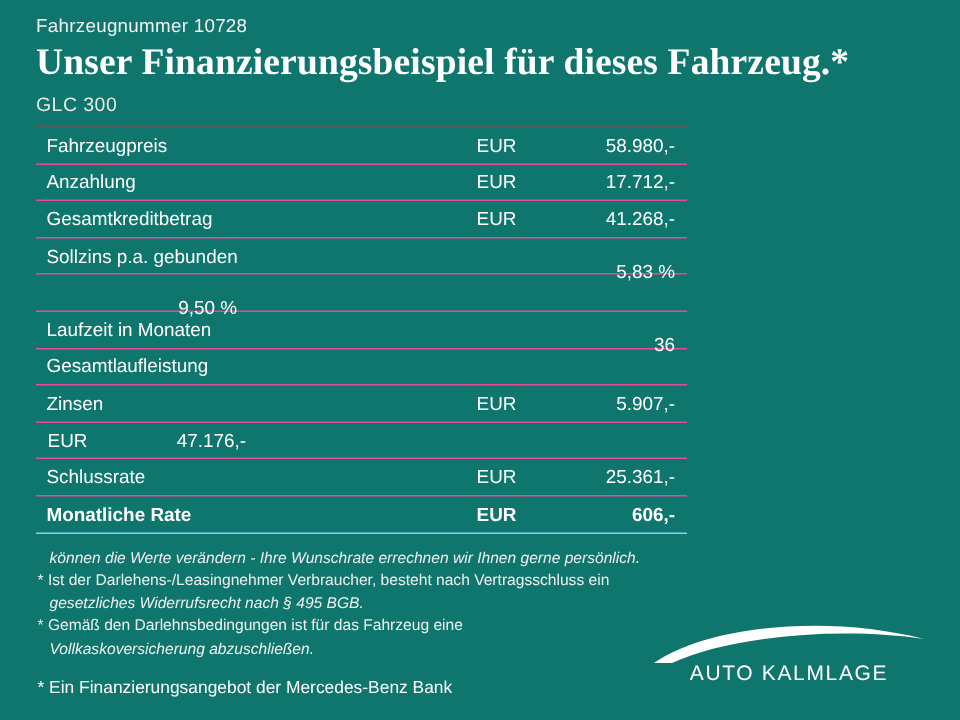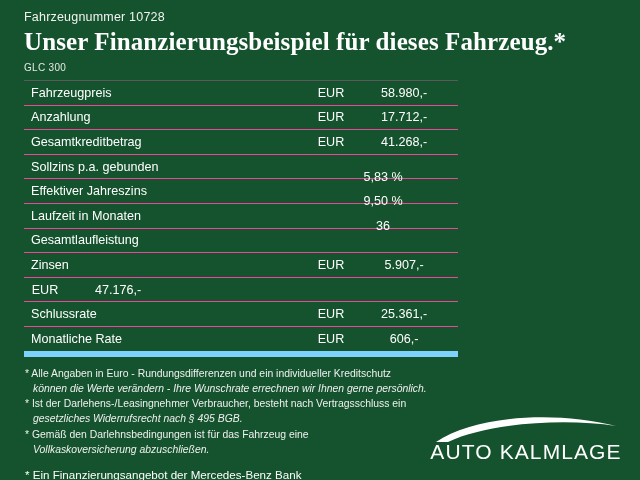--- a/index.html
+++ b/index.html
@@ -11,41 +11,41 @@
     width: 640px;
     height: 480px;
     overflow: hidden;
     font-family: "Liberation Sans", sans-serif;
     color: #ffffff;
   }
   .page {
     position: relative;
     width: 640px;
     height: 480px;
-    background: #14532d;
+    background: #0f766e;
     box-sizing: border-box;
     padding: 8px 18px 0 22px;
   }
   .vehicle-number {
     font-size: 12.5px;
     letter-spacing: 0.2px;
     color: #f2f2f2;
     margin: 2px 0 4px 2px;
   }
   .headline {
     font-family: Liberation Serif, serif;
     font-size: 25px;
     font-weight: 700;
     letter-spacing: 0.1px;
     color: #ffffff;
     margin: 0 0 6px 2px;
     white-space: nowrap;
   }
   .model {
-    font-size: 10px;
+    font-size: 13px;
     color: #e8e8e8;
     margin: 0 0 7px 2px;
     letter-spacing: 0.3px;
   }
   .table {
     width: 434px;
     margin-left: 2px;
     border-top: 1px solid #5a5a5a;
   }
   .row {
@@ -62,36 +62,36 @@
     white-space: nowrap;
   }
   .row .cur {
     width: 42px;
     text-align: center;
     color: #ffffff;
     padding-right: 6px;
   }
   .row .val {
     width: 92px;
-    text-align: center;
+    text-align: right;
     padding-right: 8px;
     color: #ffffff;
     white-space: nowrap;
   }
   .row.wide .val {
     width: 134px;
     margin-top: 20px;
   }
   .row.wide .cur {
     width: 0;
     padding-right: 0;
   }
   .row.total {
-    font-weight: 400;
-    border-bottom: 6px solid #7dd3fc;
+    font-weight: 700;
+    border-bottom: 1px solid #7dd3fc;
   }
   .footnotes {
     margin: 10px 0 0 3px;
     width: 460px;
     font-size: 10.4px;
     line-height: 14.3px;
     color: #f0f0f0;
   }
   .footnotes p {
     margin: 0 0 1px 0;
@@ -122,21 +122,21 @@
     width: 184px;
     height: 30px;
     overflow: hidden;
   }
   .logo .swoosh svg { display: block; }
   .logo .name {
     position: absolute;
     left: 0;
     top: 28px;
     width: 200px;
-    font-size: 21px;
+    font-size: 14px;
     letter-spacing: 1.1px;
     font-weight: 400;
     color: #ffffff;
     font-family: "Liberation Sans", sans-serif;
   }
   .logo .sub {
     position: absolute;
     left: 0;
     top: 50px;
     width: 200px;
@@ -176,21 +176,20 @@
       <span class="val">41.268,-</span>
     </div>
 
     <div class="row wide">
       <span class="label">Sollzins p.a. gebunden</span>
       <span class="cur"></span>
       <span class="val">5,83 %</span>
     </div>
 
     <div class="row wide">
-      <span class="label">Effektiver Jahreszins</span>
       <span class="cur"></span>
       <span class="val">9,50 %</span>
     </div>
 
     <div class="row wide">
       <span class="label">Laufzeit in Monaten</span>
       <span class="cur"></span>
       <span class="val">36</span>
     </div>
 
@@ -218,21 +217,20 @@
 
     <div class="row total">
       <span class="label">Monatliche Rate</span>
       <span class="cur">EUR</span>
       <span class="val">606,-</span>
     </div>
 
   </div>
 
   <div class="footnotes">
-    <p>* Alle Angaben in Euro - Rundungsdifferenzen und ein individueller Kreditschutz</p>
     <p class="indent">können die Werte verändern - Ihre Wunschrate errechnen wir Ihnen gerne persönlich.</p>
     <p>* Ist der Darlehens-/Leasingnehmer Verbraucher, besteht nach Vertragsschluss ein</p>
     <p class="indent">gesetzliches Widerrufsrecht nach § 495 BGB.</p>
     <p>* Gemäß den Darlehnsbedingungen ist für das Fahrzeug eine</p>
     <p class="indent">Vollkaskoversicherung abzuschließen.</p>
   </div>
 
   <div class="bank-line">* Ein Finanzierungsangebot der Mercedes-Benz Bank</div>
 
   <div class="logo">

